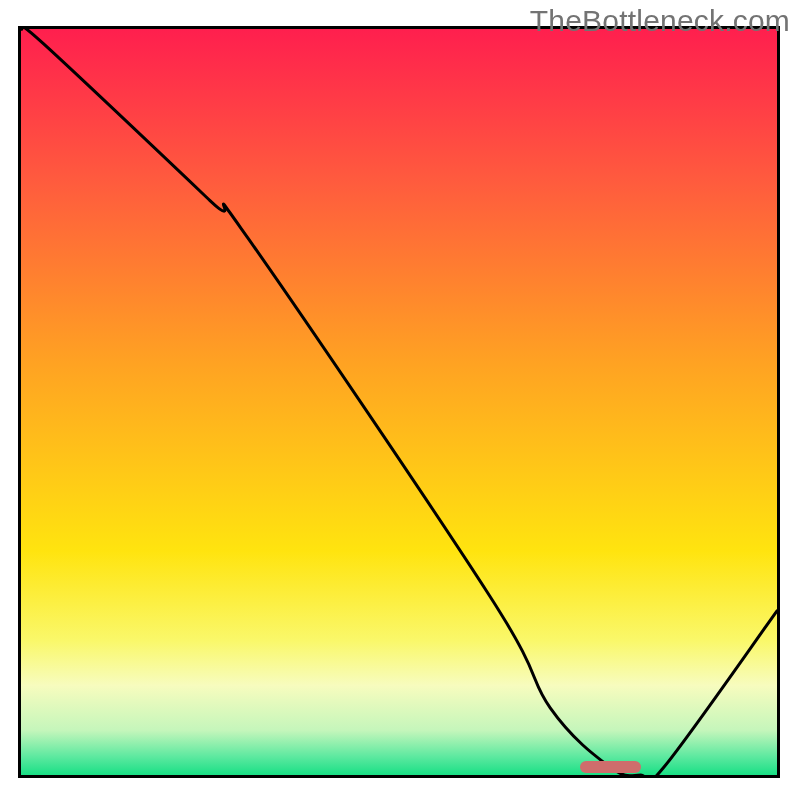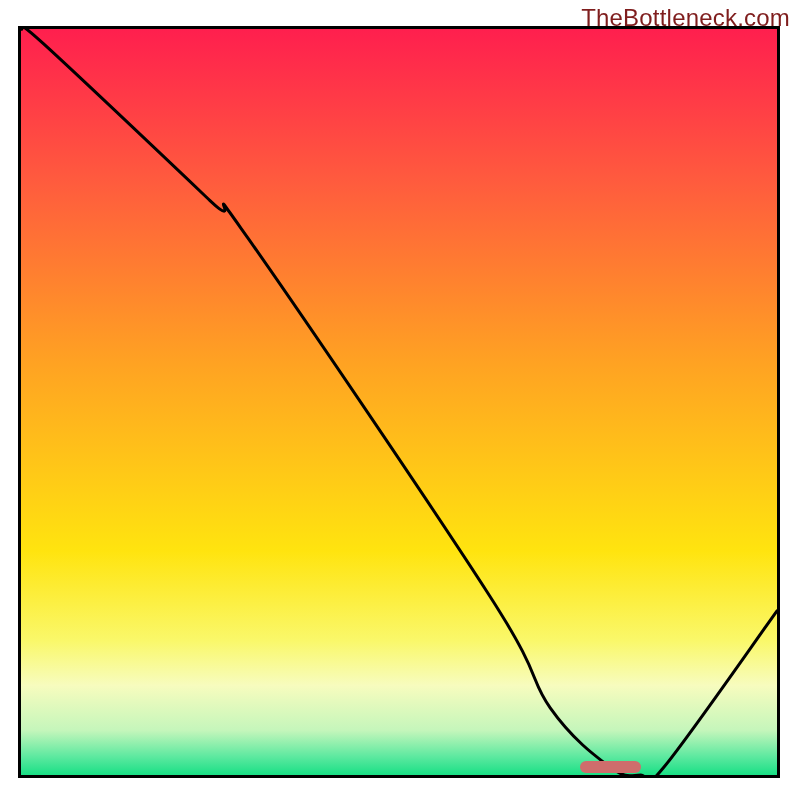--- a/index.html
+++ b/index.html
@@ -13,22 +13,22 @@
   }
   .chart-container {
     position: relative;
     width: 800px;
     height: 800px;
   }
   .watermark {
     position: absolute;
     top: 4px;
     right: 10px;
-    color: #7f1d1d;
-    font-size: 24px;
+    color: #737373;
+    font-size: 30px;
     font-weight: 500;
     letter-spacing: 0.2px;
     z-index: 20;
     margin-left: 40px;
   }
   .plot-border {
     position: absolute;
     left: 18px;
     top: 26px;
     width: 762px;

